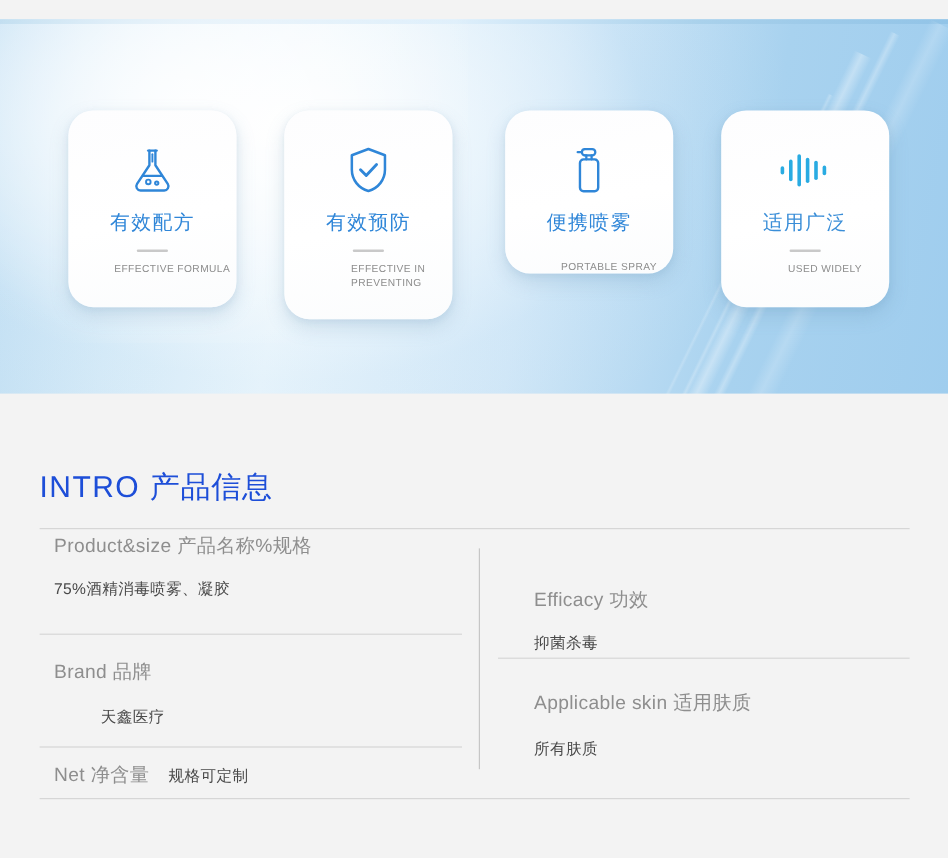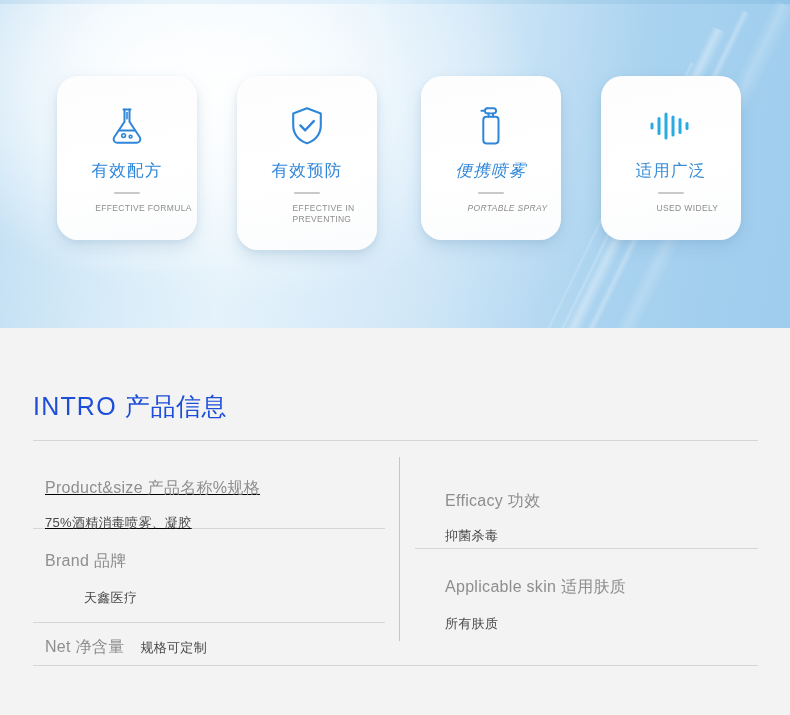--- a/index.html
+++ b/index.html
@@ -14,21 +14,21 @@
   #page {
     position: relative;
     width: 790px;
     height: 715px;
     background: #f3f3f3;
   }
 
   
   .hero {
     position: absolute;
-    left: 0; top: 0;
+    left: 0; top: 16px;
     width: 790px;
     height: 328px;
     overflow: hidden;
     background:
       radial-gradient(ellipse 430px 300px at 30% 28%, rgba(255,255,255,0.96) 0%, rgba(244,250,254,0.66) 38%, rgba(220,238,250,0.12) 70%, rgba(255,255,255,0) 100%),
       linear-gradient(100deg, #bcdcf2 0%, #d3e9f7 16%, #e6f3fb 32%, #cfe6f7 56%, #a8d2ef 78%, #9fcdee 100%);
   }
 
   .hero-topline {
     position: absolute;
@@ -71,21 +71,21 @@
     background: linear-gradient(170deg, #fdfdfe 0%, #ffffff 55%, #fbfcfd 100%);
     border-radius: 21px;
     box-shadow: 0 7px 16px rgba(93,140,175,0.20), 0 2px 5px rgba(93,140,175,0.10);
     display: flex;
     flex-direction: column;
     align-items: center;
     padding-top: 28px;
   }
   .card.c1 { left: 57px;  height: 164px; }
   .card.c2 { left: 237px; height: 174px; }
-  .card.c3 { left: 421px; height: 164px; font-style: italic; }
+  .card.c3 { left: 421px; height: 136px; }
   .card.c4 { left: 601px; height: 164px; }
 
   .card-icon {
     height: 44px;
     display: flex;
     align-items: center;
     justify-content: center;
   }
 
   .card-title {
@@ -164,21 +164,21 @@
     white-space: nowrap;
   }
   .field-value {
     font-size: 13px;
     color: #494949;
     letter-spacing: 0.3px;
     line-height: 1;
     white-space: nowrap;
   }
 
-  .f-product       { left: 45px;  top: 152px; text-decoration: underline; }
+  .f-product       { left: 45px;  top: 120px; }
   .f-product .field-value { margin-top: 20px; }
 
   .f-brand         { left: 45px;  top: 225px; }
   .f-brand .field-value { margin-top: 22px; margin-left: 39px; }
 
   .f-net           { left: 45px;  top: 311px; display: flex; align-items: baseline; }
   .f-net .field-value { margin-left: 16px; }
 
   .f-efficacy      { left: 445px; top: 165px; }
   .f-efficacy .field-value { margin-top: 20px; }

